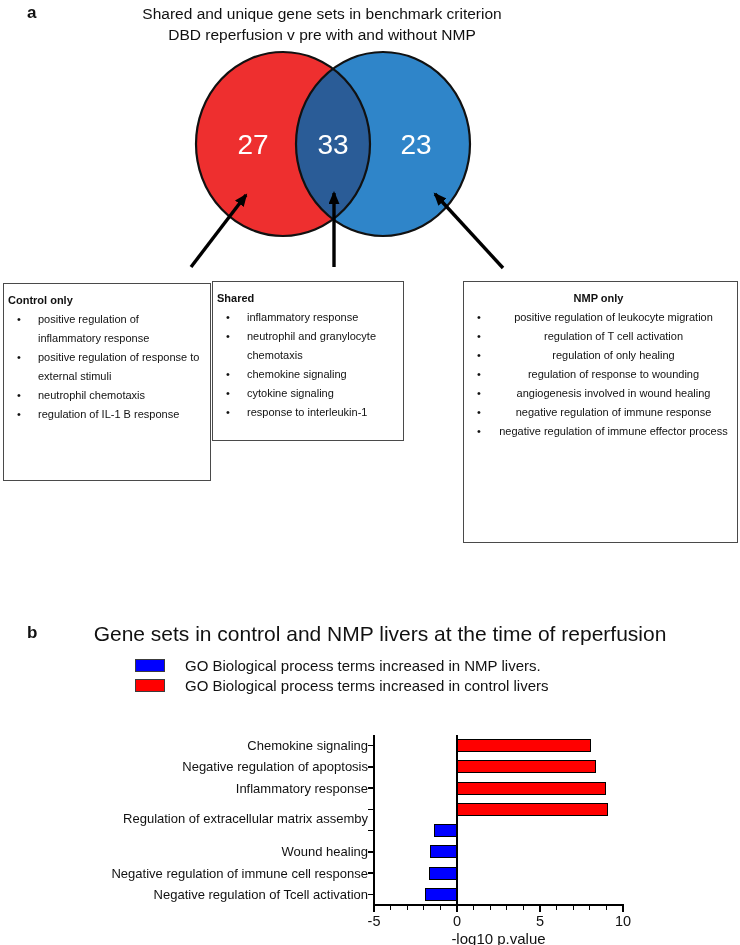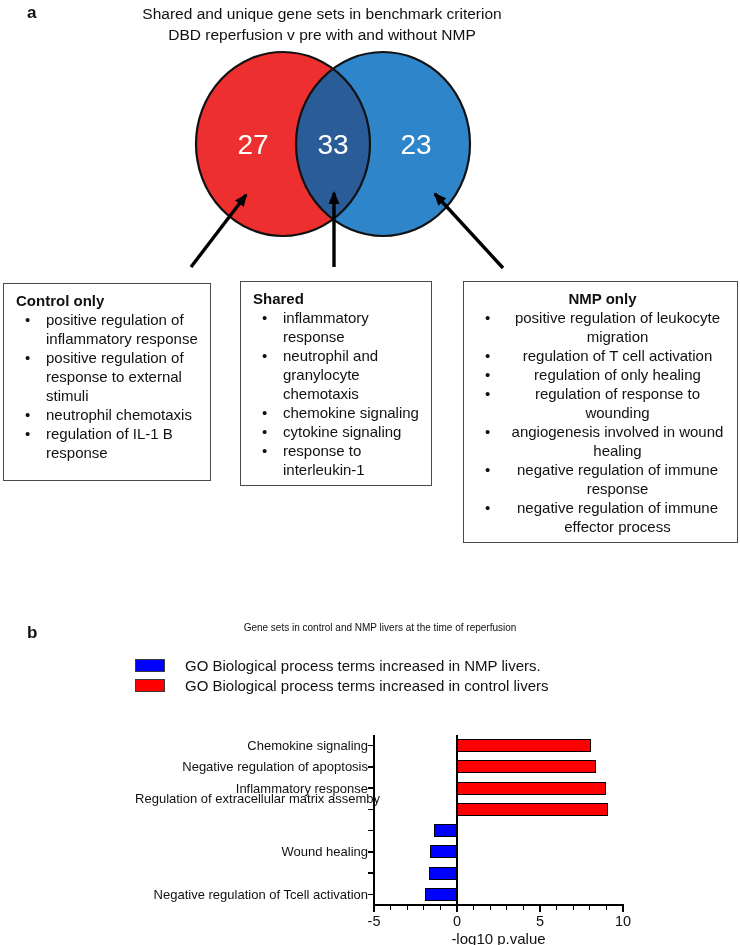--- a/index.html
+++ b/index.html
@@ -9,30 +9,30 @@
   }
   .panel-label{position:absolute;font-weight:bold;font-size:17px;}
   .panel-label.a{left:27px;top:3px;}
   .panel-label.b{left:27px;top:623px;}
 
   .title-a{position:absolute;left:0;top:3px;width:644px;text-align:center;
     font-size:15.5px;line-height:21px;}
   .venn-svg{position:absolute;left:0;top:40px;}
 
   .box{position:absolute;border:1.5px solid #4a4a4a;background:#fff;
-    padding:7px 8px 6px 12px;font-size:15px;line-height:19px;box-sizing:border-box;}
+    padding:7px 8px 6px 4px;font-size:11px;line-height:19px;box-sizing:border-box;}
   .box .box-title{font-weight:bold;}
   .box ul{list-style:none;margin:0;padding:0;}
   .box li{position:relative;padding-left:30px;}
   .box li .blt{position:absolute;left:9px;top:0;}
   .box-control{left:3px;top:283px;width:208px;min-height:198px;}
-  .box-shared{left:240px;top:281px;width:192px;min-height:160px;}
+  .box-shared{left:212px;top:281px;width:192px;min-height:160px;}
   .box-nmp{left:463px;top:281px;width:275px;min-height:262px;text-align:center;}
 
-  .title-b{position:absolute;left:20px;top:622px;width:720px;text-align:center;font-size:10px;}
+  .title-b{position:absolute;left:20px;top:622px;width:720px;text-align:center;font-size:21px;}
   .legend-row{position:absolute;left:135px;height:16px;}
   .legend-row .swatch{position:absolute;left:0;top:2px;width:30px;height:13px;
     border:1px solid #3c3c3c;box-sizing:border-box;display:inline-block;}
   .legend-row .legend-label{position:absolute;left:50px;top:0;font-size:15px;white-space:nowrap;}
   .legend-1{top:657px;}
   .legend-2{top:677px;}
 
   .chart-layer{position:absolute;left:0;top:0;width:740px;height:945px;}
   .cat-label{position:absolute;left:0;width:368px;text-align:right;
     font-size:13px;line-height:17px;white-space:nowrap;}
@@ -130,26 +130,27 @@
       <div class="axis-piece" style="left: 367.5px; top: 744.825px; width: 7.5px; height: 1.6px;"></div>
       <div class="bar" style="left: 457px; width: 134.46px; top: 739.125px; background-color: rgb(255, 0, 0);"></div>
       <div class="cat-label" style="top: 758.375px;">Negative regulation of apoptosis</div>
       <div class="axis-piece" style="left: 367.5px; top: 766.075px; width: 7.5px; height: 1.6px;"></div>
       <div class="bar" style="left: 457px; width: 139.44px; top: 760.375px; background-color: rgb(255, 0, 0);"></div>
       <div class="cat-label" style="top: 779.625px;">Inflammatory response</div>
       <div class="axis-piece" style="left: 367.5px; top: 787.325px; width: 7.5px; height: 1.6px;"></div>
       <div class="bar" style="left: 457px; width: 149.4px; top: 781.625px; background-color: rgb(255, 0, 0);"></div>
       <div class="axis-piece" style="left: 367.5px; top: 808.575px; width: 7.5px; height: 1.6px;"></div>
       <div class="bar" style="left: 457px; width: 151.06px; top: 802.875px; background-color: rgb(255, 0, 0);"></div>
-      <div class="cat-label" style="top: 790px; padding-left: 12px;">Regulation of extracellular matrix assemby</div>
+      <div class="cat-label" style="top: 810px;">Regulation of extracellular matrix assemby</div>
       <div class="axis-piece" style="left: 367.5px; top: 829.825px; width: 7.5px; height: 1.6px;"></div>
       <div class="bar" style="left: 433.76px; width: 23.24px; top: 824.125px; background-color: rgb(0, 0, 255);"></div>
       <div class="cat-label" style="top: 843.375px;">Wound healing</div>
       <div class="axis-piece" style="left: 367.5px; top: 851.075px; width: 7.5px; height: 1.6px;"></div>
       <div class="bar" style="left: 430.44px; width: 26.56px; top: 845.375px; background-color: rgb(0, 0, 255);"></div>
+      <div class="cat-label" style="top: 864.625px;">Negative regulation of immune cell response</div>
       <div class="axis-piece" style="left: 367.5px; top: 872.325px; width: 7.5px; height: 1.6px;"></div>
       <div class="bar" style="left: 428.78px; width: 28.22px; top: 866.625px; background-color: rgb(0, 0, 255);"></div>
       <div class="cat-label" style="top: 885.875px;">Negative regulation of Tcell activation</div>
       <div class="axis-piece" style="left: 367.5px; top: 893.575px; width: 7.5px; height: 1.6px;"></div>
       <div class="bar" style="left: 425.46px; width: 31.54px; top: 887.875px; background-color: rgb(0, 0, 255);"></div>
       <div class="axis-piece" style="left: 373.2px; top: 735px; width: 1.6px; height: 169px;"></div>
       <div class="axis-piece" style="left: 456.2px; top: 735px; width: 1.6px; height: 169px;"></div>
       <div class="axis-piece" style="left: 373.2px; top: 904px; width: 250.6px; height: 1.6px;"></div>
       <div class="axis-piece" style="left: 373.35px; top: 905.6px; width: 1.3px; height: 6px;"></div>
       <div class="xtick-label" style="left: 357px; top: 913px;">-5</div>

